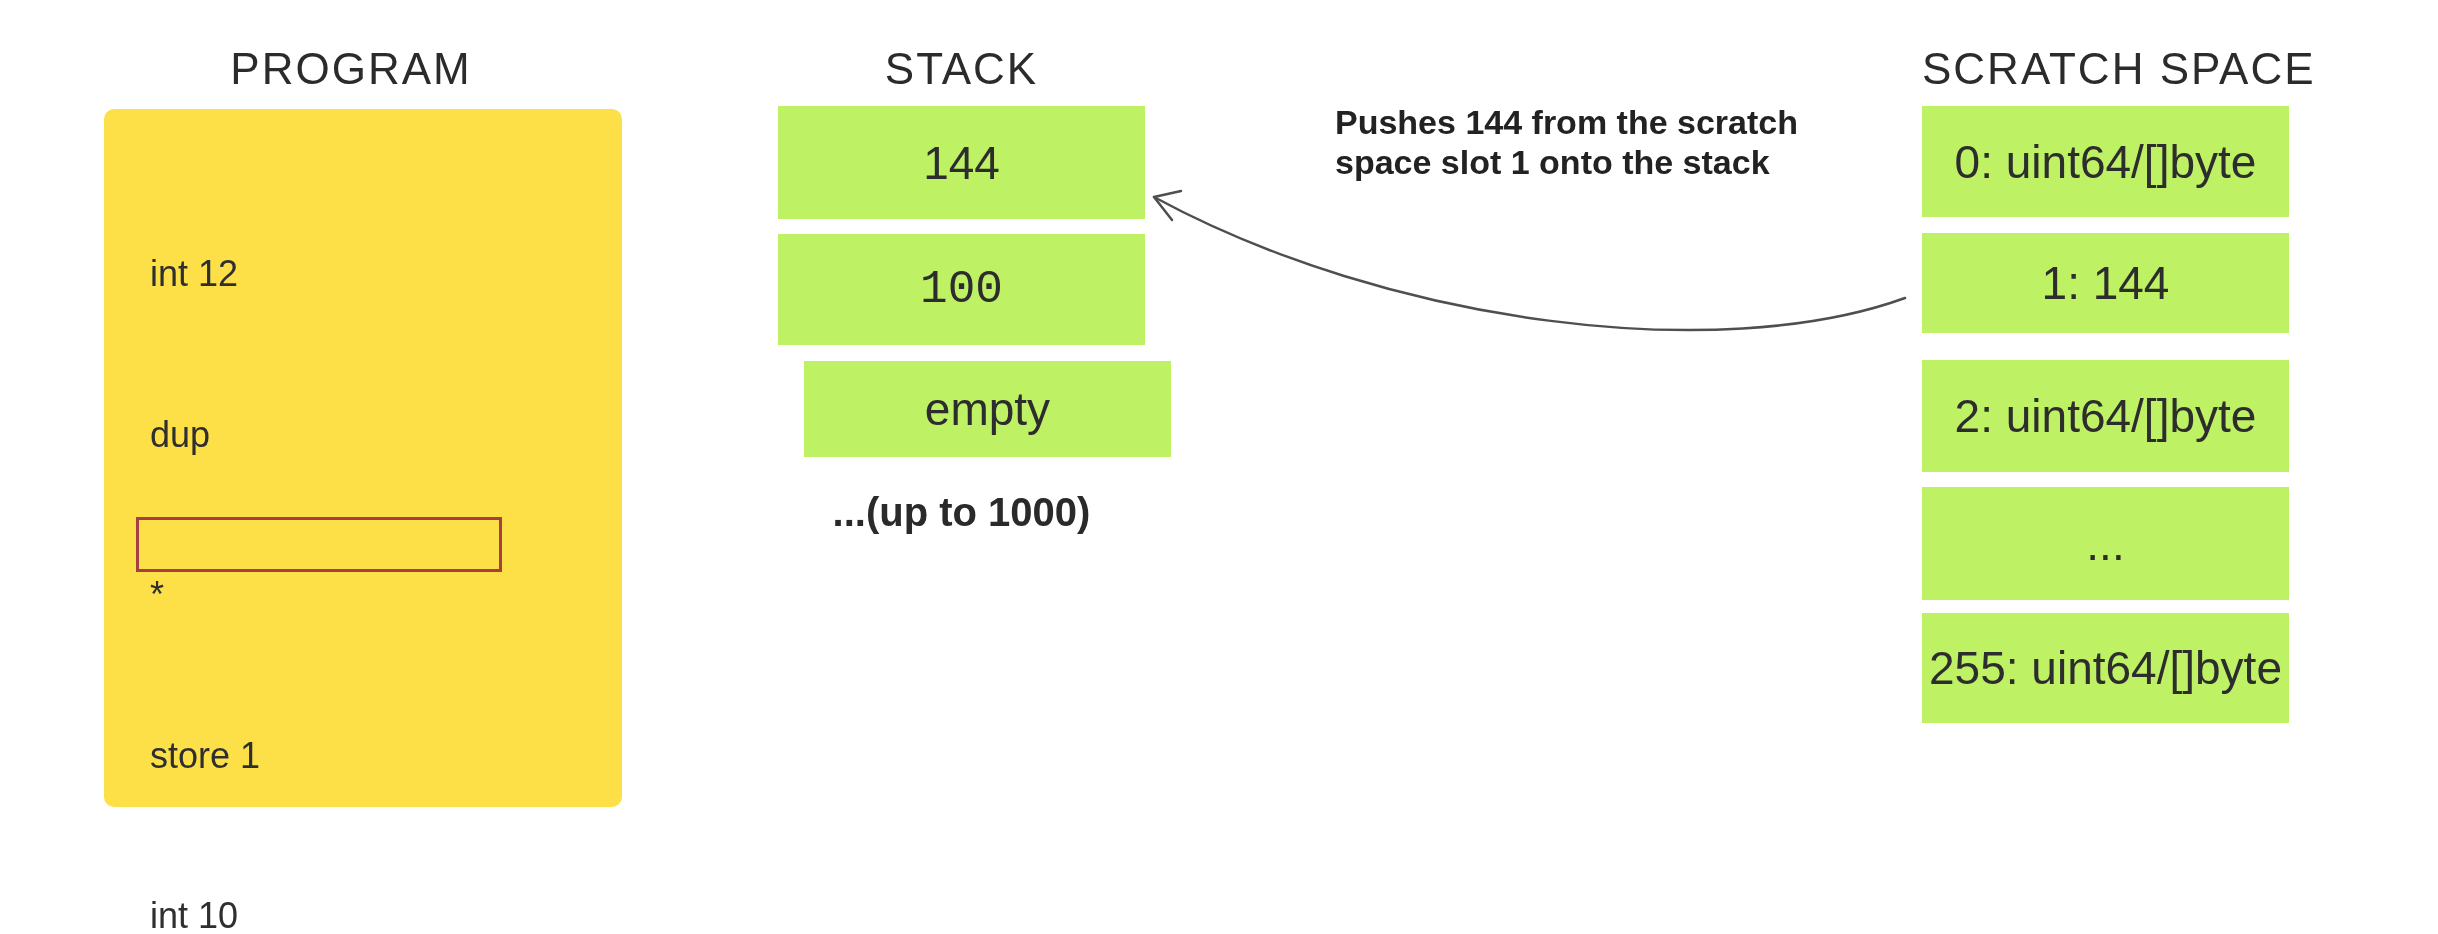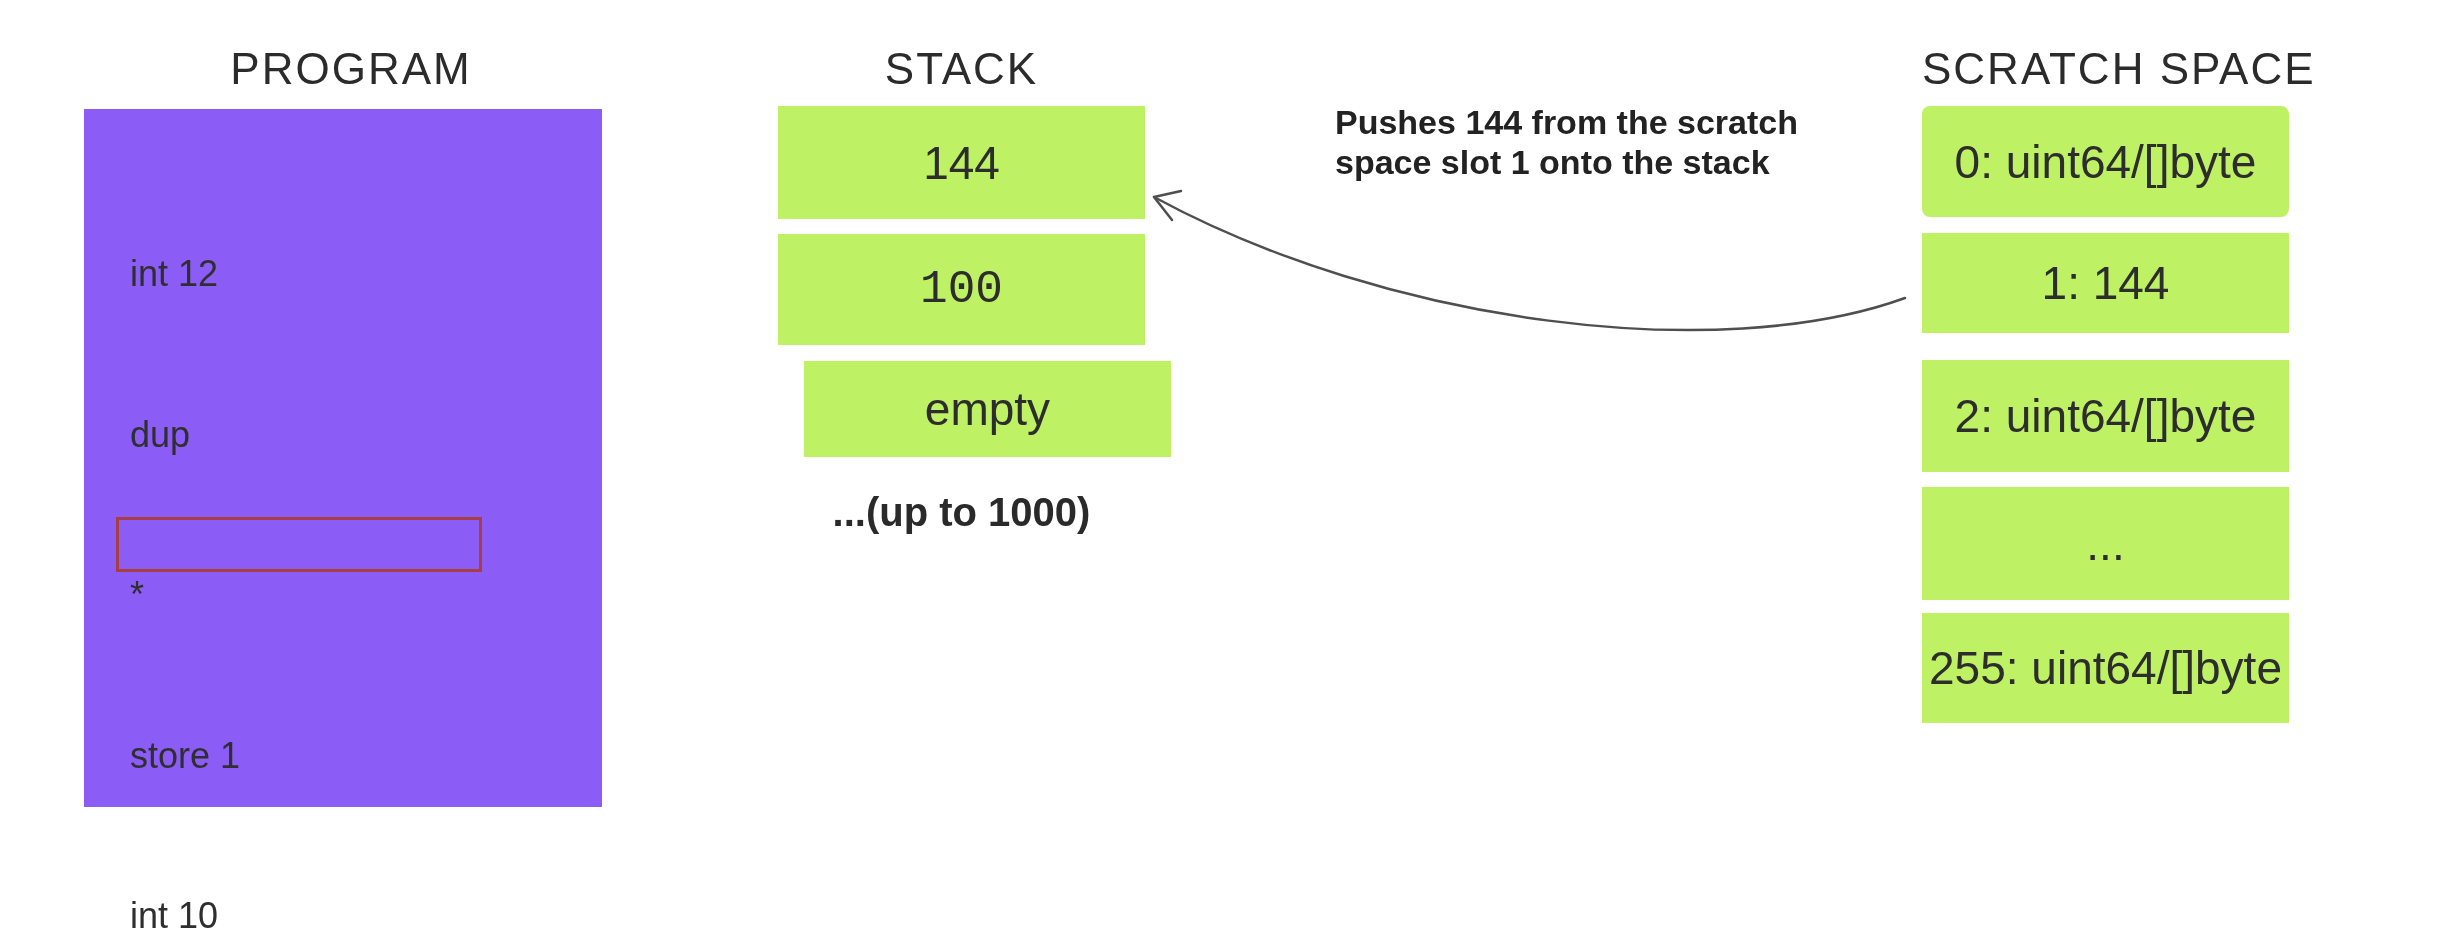--- a/index.html
+++ b/index.html
@@ -10,22 +10,23 @@
   .col-title{
     position:absolute;top:46px;height:46px;line-height:46px;
     font-size:44px;letter-spacing:2px;text-align:center;color:#2b2b2b;
     white-space:nowrap;
   }
   .title-program{left:92px;width:518px;}
   .title-stack{left:778px;width:367px;}
   .title-scratch{left:1922px;width:367px;}
 
   .program-box{
-    position:absolute;left:84px;top:109px;width:518px;height:698px;
-    background:#8b5cf6;
+    position:absolute;left:104px;top:109px;width:518px;height:698px;
+    background:#fde047;
+    border-radius:10px;
   }
   .prog-lines{
     position:absolute;left:46px;top:31px;
     font-size:36px;line-height:53.5px;color:#2f2f2f;white-space:pre;
   }
   .prog-line{height:53.5px;}
   .highlight-frame{
     position:absolute;left:32px;top:408px;width:360px;height:49px;
     border:3px solid #a63e44;background:transparent;
   }
@@ -37,21 +38,21 @@
   }
   
   .stack-1{left:778px;top:106px;height:113px;}
   .stack-2{left:778px;top:234px;height:111px;font-family:Liberation Mono, monospace;}
   .stack-3{left:804px;top:361px;height:96px;}
   .stack-caption{
     position:absolute;left:778px;top:490px;width:367px;text-align:center;
     font-size:40px;font-weight:600;color:#2a2a2a;white-space:nowrap;
   }
   
-  .scratch-0{left:1922px;top:106px;height:111px;border-radius:8px;}
+  .scratch-0{left:1922px;top:106px;height:111px;}
   .scratch-1{left:1922px;top:233px;height:100px;}
   .scratch-2{left:1922px;top:360px;height:112px;}
   .scratch-3{left:1922px;top:487px;height:113px;}
   .scratch-4{left:1922px;top:613px;height:110px;}
 
   .annotation{
     position:absolute;left:1335px;top:102px;
     font-size:34px;font-weight:600;line-height:40px;color:#222222;
     white-space:nowrap;
   }

